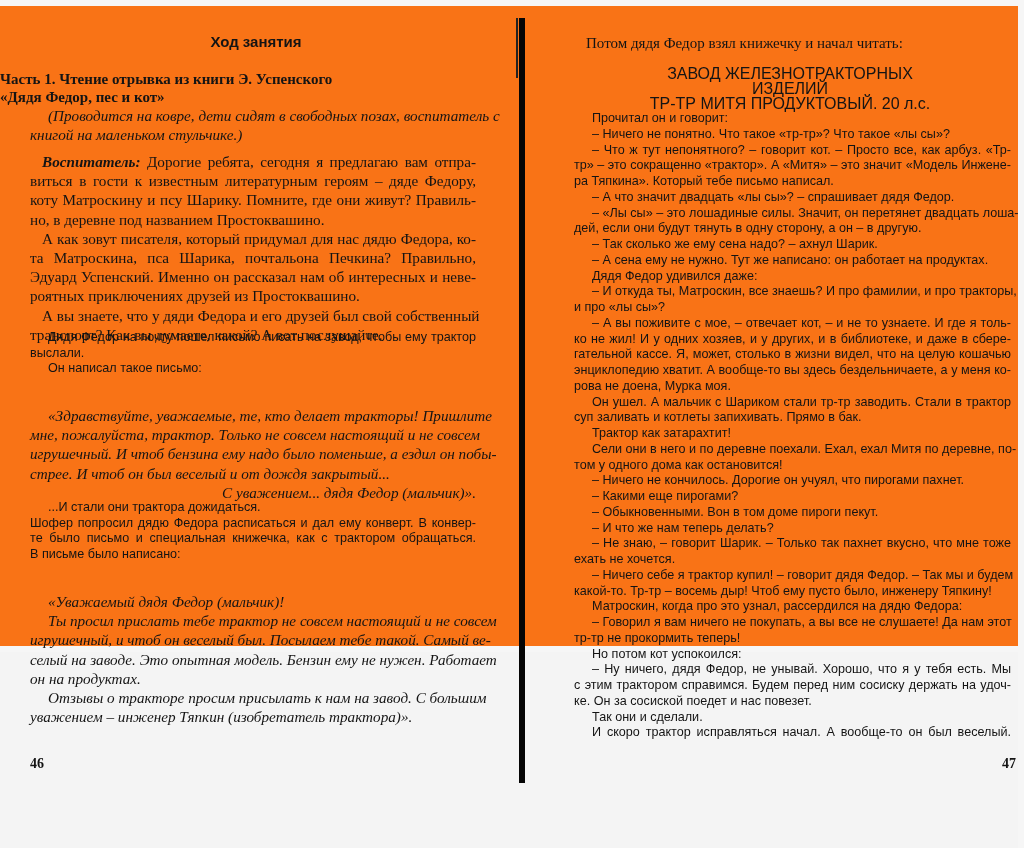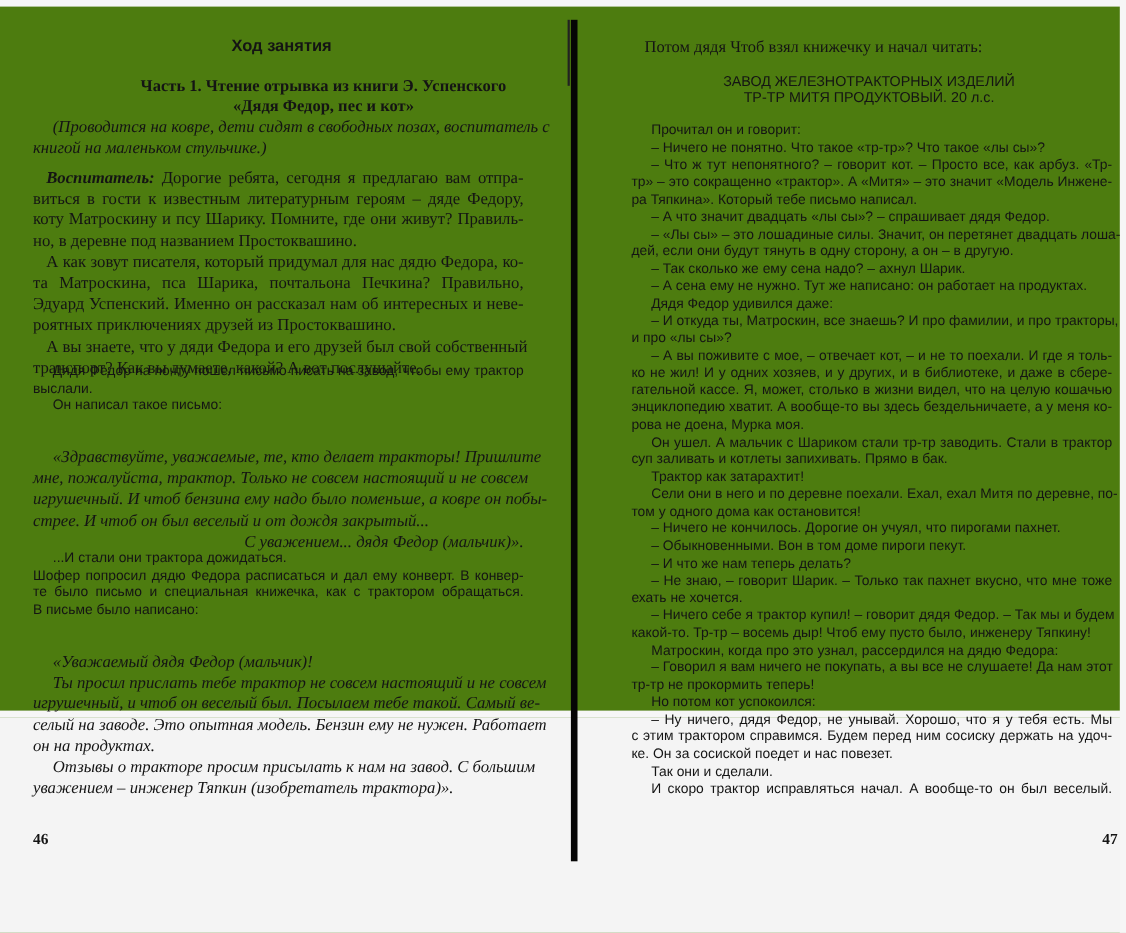--- a/index.html
+++ b/index.html
@@ -4,21 +4,21 @@
 <style>
   html, body { margin: 0; padding: 0; }
   body {
     width: 1024px; height: 848px; overflow: hidden;
     background: #f4f4f4;
     position: relative;
     color: #141414;
   }
   .frame {
     position: absolute; left: 0; top: 0; width: 1024px; height: 652px;
-    background: #4d7c0f;
+    background: #f97316;
   }
   .topband { position: absolute; left: 0; top: 0; width: 1024px; height: 6px; background: #f6f6f6; }
   .bottomband { position: absolute; left: 0; bottom: 0; width: 1024px; height: 6px; background: #f6f6f6; }
   .rightedge { position: absolute; right: 0; top: 0; width: 6px; height: 848px; background: #f6f6f6; }
 
   .page { position: absolute; top: 0; height: 848px; }
   .page-left { left: 0; width: 515px; }
   .page-right { left: 520px; width: 504px; }
 
   .spine {
@@ -28,22 +28,22 @@
   .spine-thin {
     position: absolute; left: 516px; top: 18px; width: 2px; height: 60px; background: #222;
   }
 
   
   .l-title {
     position: absolute; left: 0; width: 512px; top: 33px; text-align: center;
     font-family: "Liberation Sans", sans-serif; font-weight: bold; font-size: 15px;
   }
   .l-part {
-    position: absolute; left: 0; width: 512px; top: 70px; text-align: center;
-    font-family: "Liberation Serif", serif; font-weight: bold; font-size: 15px; line-height: 18px; padding-left: 38px;
+    position: absolute; left: 0; width: 512px; top: 70px; 
+    font-family: "Liberation Serif", serif; font-weight: bold; font-size: 15px; line-height: 18px;
   }
   .serif-body {
     font-family: "Liberation Serif", serif; font-size: 15.2px; line-height: 19.2px;
     text-align: justify;
   }
   .italic { font-style: italic; }
   .sans-body {
     font-family: "Liberation Sans", sans-serif; font-size: 12.6px; line-height: 15.6px;
     text-align: justify;
   }
@@ -58,21 +58,21 @@
     position: absolute; font-family: "Liberation Serif", serif; font-weight: bold; font-size: 14px; margin-top: 22px;
   }
 
   
   .r-intro {
     position: absolute; left: 586px; top: 35px;
     font-family: "Liberation Serif", serif; font-size: 15px;
   }
   .r-heading {
     position: absolute; left: 640px; width: 300px; top: 66px; text-align: center;
-    font-family: "Liberation Sans", sans-serif; font-size: 13px; line-height: 15px;
+    font-family: "Liberation Sans", sans-serif; font-size: 16px; line-height: 15px;
   }
 </style>
 </head>
 <body>
 
 <div class="frame">
   <div class="topband"></div>
   <div class="bottomband"></div>
   <div class="rightedge"></div>
 
@@ -103,21 +103,21 @@
 
     <div class="block sans-body" style="left:30px; top:330px; width:446px;">
       <span class="line indent">Дядя Федор на почту пошел письмо писать на завод, чтобы ему трактор</span>
       <span class="line last">выслали.</span>
       <span class="line last indent">Он написал такое письмо:</span>
     </div>
 
     <div class="block serif-body italic" style="left:30px; top:406px; width:446px;">
       <span class="line indent">«Здравствуйте, уважаемые, те, кто делает тракторы! Пришлите</span>
       <span class="line">мне, пожалуйста, трактор. Только не совсем настоящий и не совсем</span>
-      <span class="line">игрушечный. И чтоб бензина ему надо было поменьше, а ковре он побы-</span>
+      <span class="line">игрушечный. И чтоб бензина ему надо было поменьше, а ездил он побы-</span>
       <span class="line last">стрее. И чтоб он был веселый и от дождя закрытый...</span>
       <span class="line right">С уважением... дядя Федор (мальчик)».</span>
     </div>
 
     <div class="block sans-body" style="left:30px; top:500px; width:446px;">
       <span class="line last indent">...И стали они трактора дожидаться.</span>
       <span class="line">Шофер попросил дядю Федора расписаться и дал ему конверт. В конвер-</span>
       <span class="line">те было письмо и специальная книжечка, как с трактором обращаться.</span>
       <span class="line last">В письме было написано:</span>
     </div>
@@ -132,51 +132,52 @@
       <span class="line last">уважением – инженер Тяпкин (изобретатель трактора)».</span>
     </div>
 
     <div class="pagenum" style="left:30px; top:734px;">46</div>
   </div>
 
   <div class="spine"></div>
   <div class="spine-thin"></div>
 
   <div class="page page-right">
-    <div class="r-intro" style="left:66px;">Потом дядя Чтоб взял книжечку и начал читать:</div>
+    <div class="r-intro" style="left:66px;">Потом дядя Федор взял книжечку и начал читать:</div>
     <div class="r-heading" style="left:120px;">
       <div>ЗАВОД ЖЕЛЕЗНОТРАКТОРНЫХ ИЗДЕЛИЙ</div>
       <div>ТР-ТР МИТЯ ПРОДУКТОВЫЙ. 20 л.с.</div>
     </div>
 
     <div class="block sans-body" id="right-text" style="left:54px; top:111px; width:437px; line-height:15.75px;">
         <span class="line indent last">Прочитал он и говорит:</span>
         <span class="line indent last">– Ничего не понятно. Что такое «тр-тр»? Что такое «лы сы»?</span>
         <span class="line indent">– Что ж тут непонятного? – говорит кот. – Просто все, как арбуз. «Тр-</span>
         <span class="line">тр» – это сокращенно «трактор». А «Митя» – это значит «Модель Инжене-</span>
         <span class="line last">ра Тяпкина». Который тебе письмо написал.</span>
         <span class="line indent last">– А что значит двадцать «лы сы»? – спрашивает дядя Федор.</span>
         <span class="line indent">– «Лы сы» – это лошадиные силы. Значит, он перетянет двадцать лоша-</span>
         <span class="line last">дей, если они будут тянуть в одну сторону, а он – в другую.</span>
         <span class="line indent last">– Так сколько же ему сена надо? – ахнул Шарик.</span>
         <span class="line indent last">– А сена ему не нужно. Тут же написано: он работает на продуктах.</span>
         <span class="line indent last">Дядя Федор удивился даже:</span>
         <span class="line indent">– И откуда ты, Матроскин, все знаешь? И про фамилии, и про тракторы,</span>
         <span class="line last">и про «лы сы»?</span>
-        <span class="line indent">– А вы поживите с мое, – отвечает кот, – и не то поехали. И где я толь-</span>
+        <span class="line indent">– А вы поживите с мое, – отвечает кот, – и не то узнаете. И где я толь-</span>
         <span class="line">ко не жил! И у одних хозяев, и у других, и в библиотеке, и даже в сбере-</span>
         <span class="line">гательной кассе. Я, может, столько в жизни видел, что на целую кошачью</span>
         <span class="line">энциклопедию хватит. А вообще-то вы здесь бездельничаете, а у меня ко-</span>
         <span class="line last">рова не доена, Мурка моя.</span>
         <span class="line indent">Он ушел. А мальчик с Шариком стали тр-тр заводить. Стали в трактор</span>
         <span class="line last">суп заливать и котлеты запихивать. Прямо в бак.</span>
         <span class="line indent last">Трактор как затарахтит!</span>
         <span class="line indent">Сели они в него и по деревне поехали. Ехал, ехал Митя по деревне, по-</span>
         <span class="line last">том у одного дома как остановится!</span>
         <span class="line indent last">– Ничего не кончилось. Дорогие он учуял, что пирогами пахнет.</span>
+        <span class="line indent last">– Какими еще пирогами?</span>
         <span class="line indent last">– Обыкновенными. Вон в том доме пироги пекут.</span>
         <span class="line indent last">– И что же нам теперь делать?</span>
         <span class="line indent">– Не знаю, – говорит Шарик. – Только так пахнет вкусно, что мне тоже</span>
         <span class="line last">ехать не хочется.</span>
         <span class="line indent">– Ничего себе я трактор купил! – говорит дядя Федор. – Так мы и будем</span>
         <span class="line last">какой-то. Тр-тр – восемь дыр! Чтоб ему пусто было, инженеру Тяпкину!</span>
         <span class="line indent last">Матроскин, когда про это узнал, рассердился на дядю Федора:</span>
         <span class="line indent">– Говорил я вам ничего не покупать, а вы все не слушаете! Да нам этот</span>
         <span class="line last">тр-тр не прокормить теперь!</span>
         <span class="line indent last">Но потом кот успокоился:</span>

